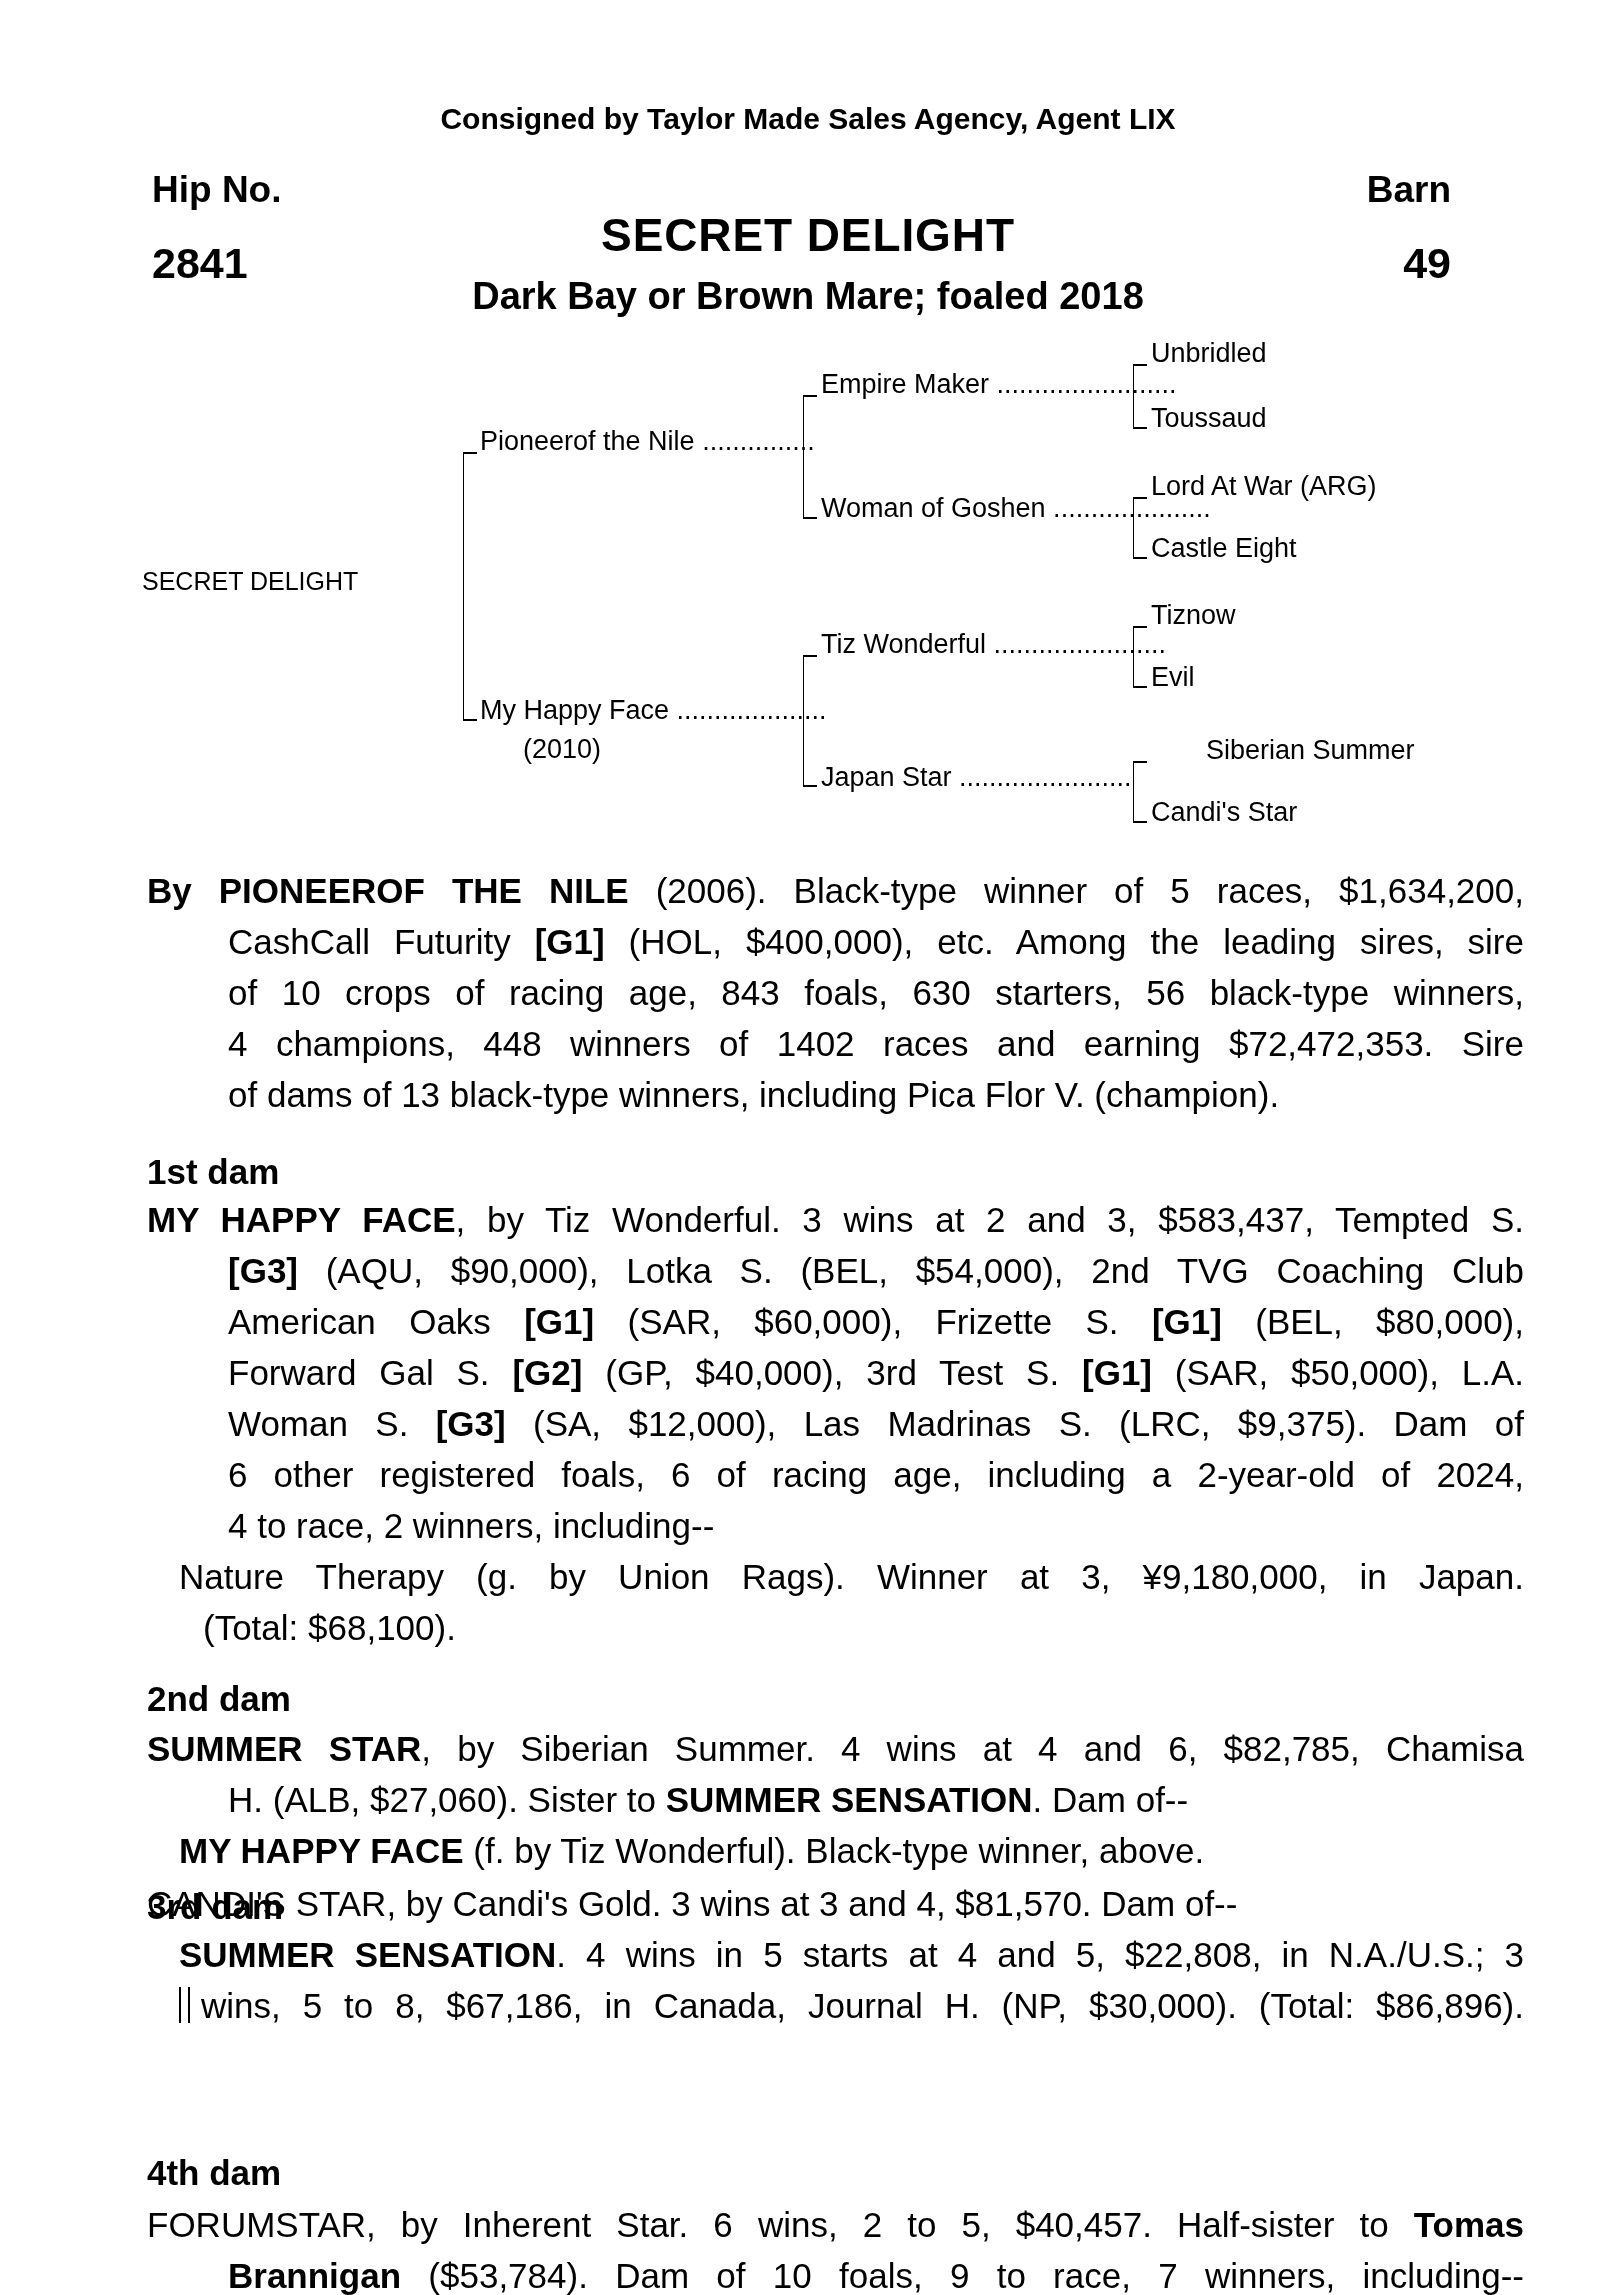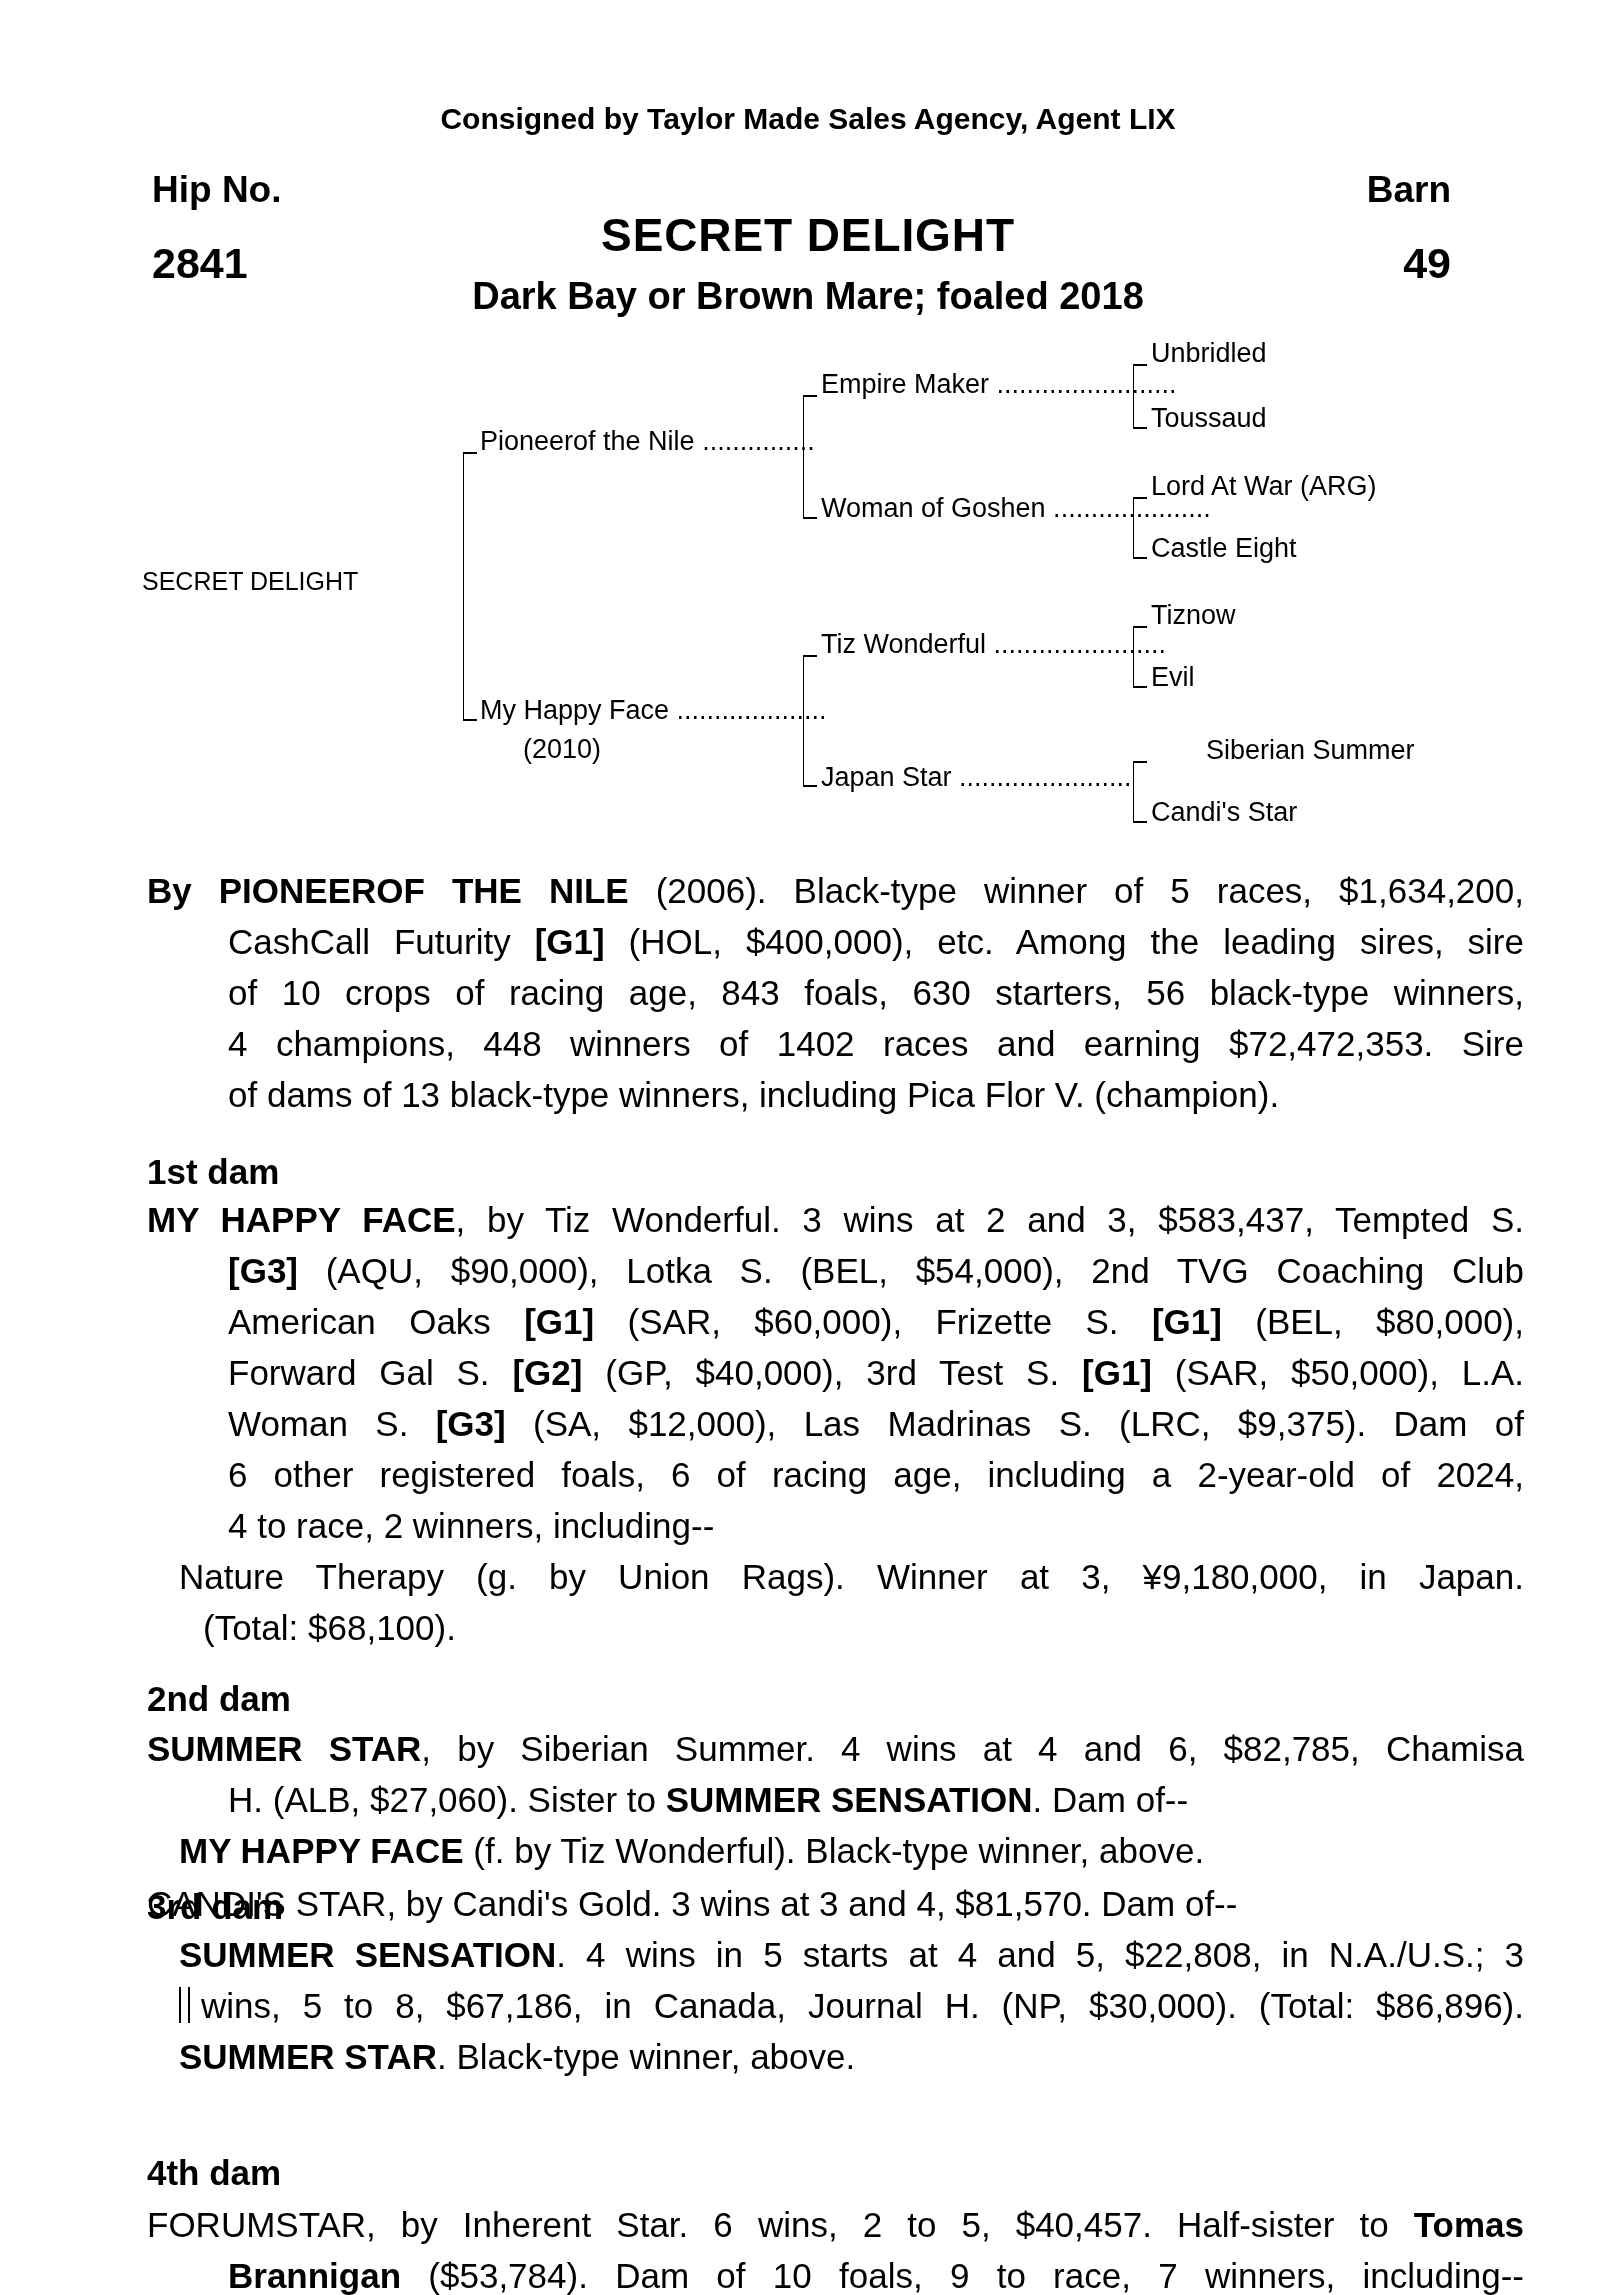--- a/index.html
+++ b/index.html
@@ -121,21 +121,20 @@
         <div class="line ind4"><span>H. (ALB, $27,060). Sister to </span><span class="bb">SUMMER SENSATION</span><span>. Dam of--</span></div>
         <div class="line ind1"><span class="bb">MY HAPPY FACE</span><span> (f. by Tiz Wonderful). Black-type winner, above.</span></div>
       </div>
       <div class="block" style="top: 1881px;">
         <div class="line ind0"><span class="bb">3rd dam</span></div>
       </div>
       <div class="block" style="top: 1878px;">
         <div class="line ind0"><span>CANDI'S STAR, by Candi's Gold. 3 wins at 3 and 4, $81,570. Dam of--</span></div>
         <div class="line ind1 just"><span class="bb">SUMMER SENSATION</span><span>. 4 wins in 5 starts at 4 and 5, $22,808, in N.A./U.S.; 3</span></div>
         <div class="line ind1 just"><span class="vb"></span><span class="vb"></span><span class="sp" style="width: 4.6px;"></span><span>wins, 5 to 8, $67,186, in Canada, Journal H. (NP, $30,000). (Total: $86,896).</span></div>
-        <div class="line ind1"><span class="bb">SUMMER STAR</span><span>. Black-type winner, above.</span></div>
       </div>
       <div class="block" style="top: 2147px;">
         <div class="line ind0"><span class="bb">4th dam</span></div>
       </div>
       <div class="block" style="top: 2199px;">
         <div class="line ind0 just"><span>FORUMSTAR, by Inherent Star. 6 wins, 2 to 5, $40,457. Half-sister to </span><span class="bb">Tomas</span></div>
         <div class="line ind4 just"><span class="bb">Brannigan</span><span> ($53,784). Dam of 10 foals, 9 to race, 7 winners, including--</span></div>
       </div>
     </div>
 

